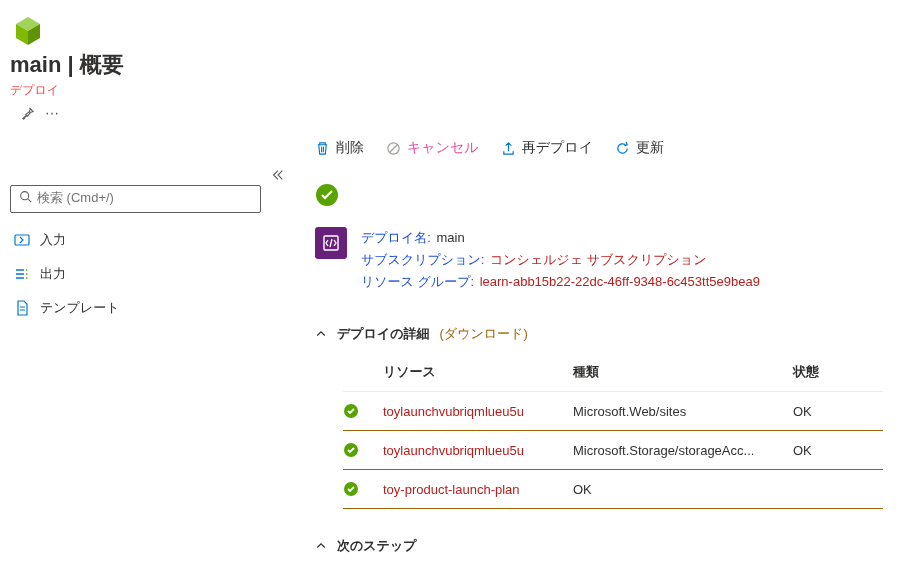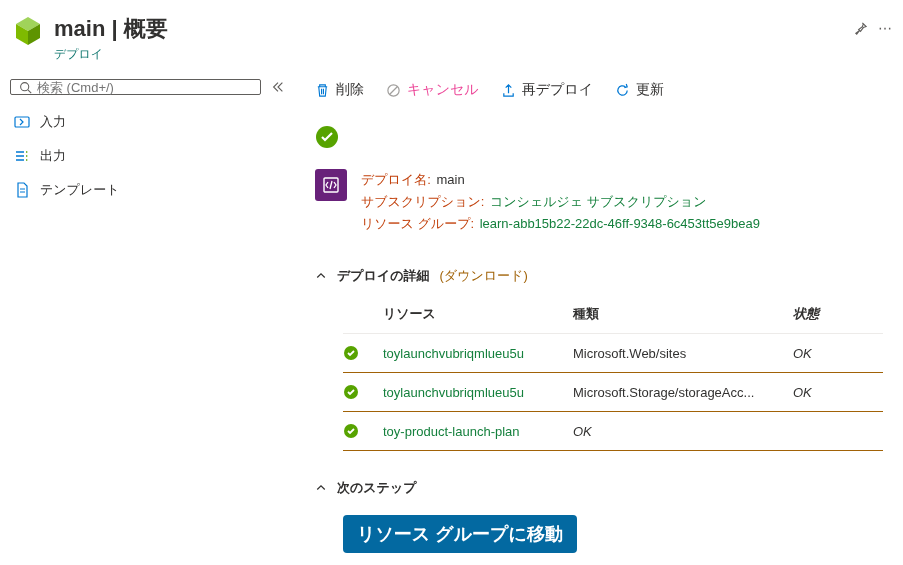--- a/index.html
+++ b/index.html
@@ -1,30 +1,30 @@
 <!DOCTYPE html>
 <html><head>
   <meta charset="utf-8">
   <style>
     * { box-sizing: border-box; margin: 0; padding: 0; }
     body { font-family: "Segoe UI", -apple-system, sans-serif; font-size: 13px; color: #323130; background: #fff; width: 903px; }
     
-    .header { display: flex; align-items: flex-start; padding: 14px 10px 10px 10px; }
+    .header { display: flex; align-items: flex-start; padding: 14px 10px 10px 10px; flex-direction: column; }
     .header-icon { width: 36px; height: 36px; margin-right: 8px; flex-shrink: 0; }
     .header-title-block { flex: 1; }
     .header-title { font-size: 22px; font-weight: 600; }
-    .header-subtitle { font-size: 12px; color: #0f766e; margin-top: 2px; }
+    .header-subtitle { font-size: 12px; color: #ef4444; margin-top: 2px; }
     .header-actions { display: flex; gap: 10px; margin-left: 10px; align-items: center; padding-top: 6px; }
     .icon-btn { cursor: pointer; color: #605e5c; }
     
     .content-row { display: flex; }
     
     .sidebar { width: 295px; flex-shrink: 0; padding-top: 6px; }
     .search-row { display: flex; align-items: center; padding: 0 10px 10px 10px; }
-    .search-box { flex: 1; display: flex; align-items: center; border: 1px solid #605e5c; border-radius: 2px; padding: 4px 8px; height: 16px; }
+    .search-box { flex: 1; display: flex; align-items: flex-start; border: 1px solid #605e5c; border-radius: 2px; padding: 4px 8px; height: 28px; margin-top: 48px; }
     .search-box input { border: none; outline: none; flex: 1; font-size: 13px; background: transparent; }
     .search-icon { color: #605e5c; margin-right: 5px; }
     .collapse-btn { margin-left: 10px; cursor: pointer; color: #605e5c; font-size: 13px; }
     
     .nav-list { }
     .nav-item { display: flex; align-items: center; padding: 8px 14px; cursor: pointer; gap: 10px; }
     .nav-item.active { background: #f3f2f1; }
     .nav-icon { width: 16px; height: 16px; display: flex; align-items: center; justify-content: center; }
     .nav-label { font-size: 13px; }
     
@@ -33,35 +33,35 @@
     .toolbar-btn { display: flex; align-items: center; gap: 6px; cursor: pointer; font-size: 14px; color: #323130; }
     .toolbar-btn.disabled { color: #ec4899; cursor: default; }
     .toolbar-icon { display: inline-flex; }
     
     .status-row { display: flex; align-items: center; gap: 12px; padding: 10px 0 20px 0; }
     .status-title { font-size: 22px; font-weight: 600; }
     
     .info-block { display: flex; gap: 14px; padding-bottom: 22px; }
     .info-icon { width: 32px; height: 32px; background: #68217a; border-radius: 3px; display: flex; align-items: center; justify-content: center; flex-shrink: 0; }
     .info-lines { font-size: 13px; line-height: 1.7; }
-    .info-line .info-label { color: #c2410c; margin-right: 2px; }
-    .link { color: #15803d; cursor: pointer; }
+    .info-line .info-label { color: #1d4ed8; margin-right: 2px; }
+    .link { color: #b91c1c; cursor: pointer; }
     
     .section-header { display: flex; align-items: center; gap: 10px; padding: 10px 0; font-size: 13px; }
     .chevron { cursor: pointer; color: #323130; }
     .section-title { font-weight: 600; }
     .dl-link { color: #a16207; cursor: pointer; }
     
     .table { margin-left: 28px; margin-bottom: 18px; }
     .table-header { display: flex; padding: 10px 0; border-bottom: 1px solid #edebe9; }
     .th { font-weight: 600; font-size: 13px; }
     .col-status { width: 40px; }
     .col-resource { width: 190px; }
     .col-type { width: 220px; }
-    .col-state { width: 60px; font-style: italic; }
+    .col-state { width: 60px; }
     .table-row { display: flex; align-items: flex-end; padding: 11px 0; border-bottom: 1px solid #a16207; }
     .td { font-size: 13px; overflow: hidden; text-overflow: ellipsis; white-space: nowrap; }
     .status-ok { width: 16px; height: 16px; }
     
     .primary-btn { background: #0369a1; color: #fff; border: none; padding: 7px 14px; font-size: 18px; font-weight: 600; cursor: pointer; border-radius: 4px; margin-left: 28px; margin-top: 8px; }
     
     svg { display: block; }
   </style>
 </head>
 <body>

